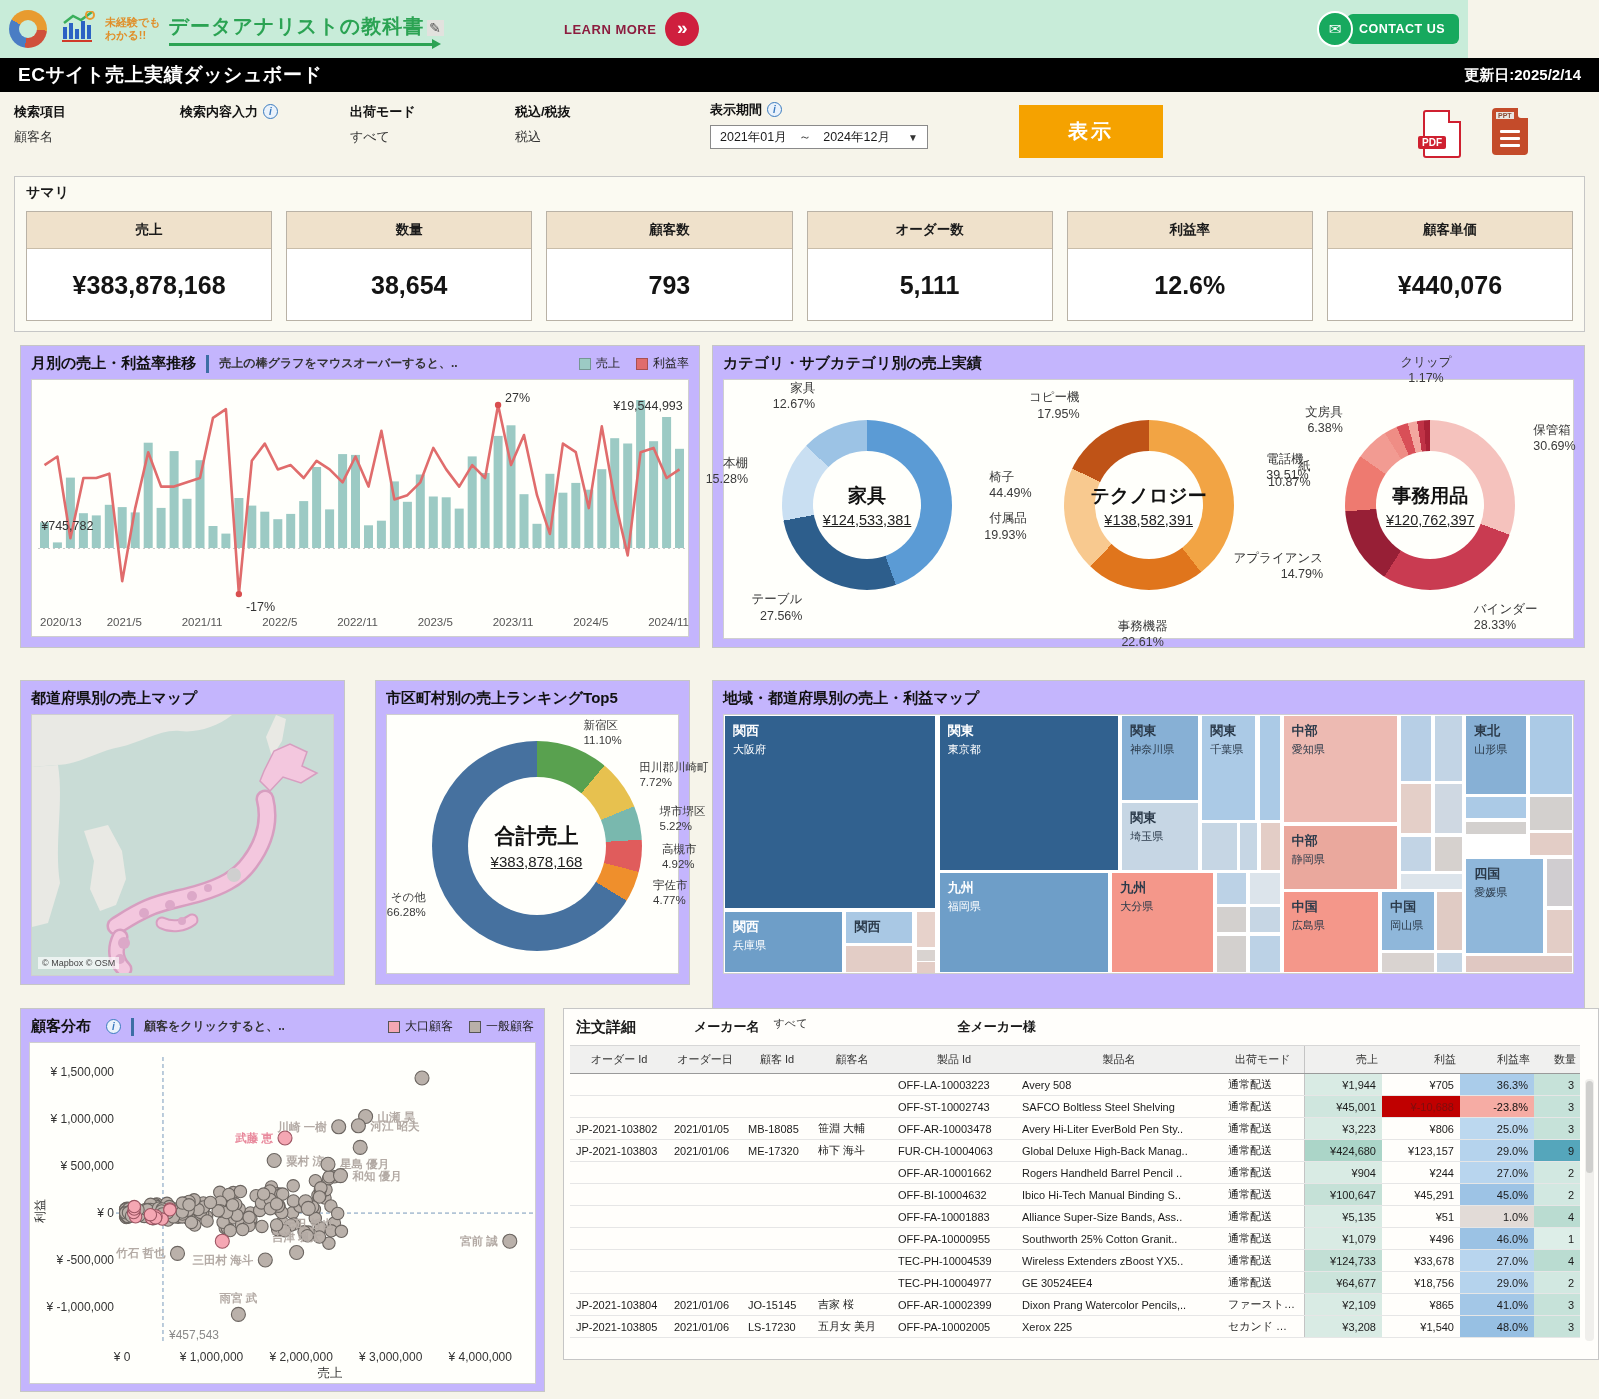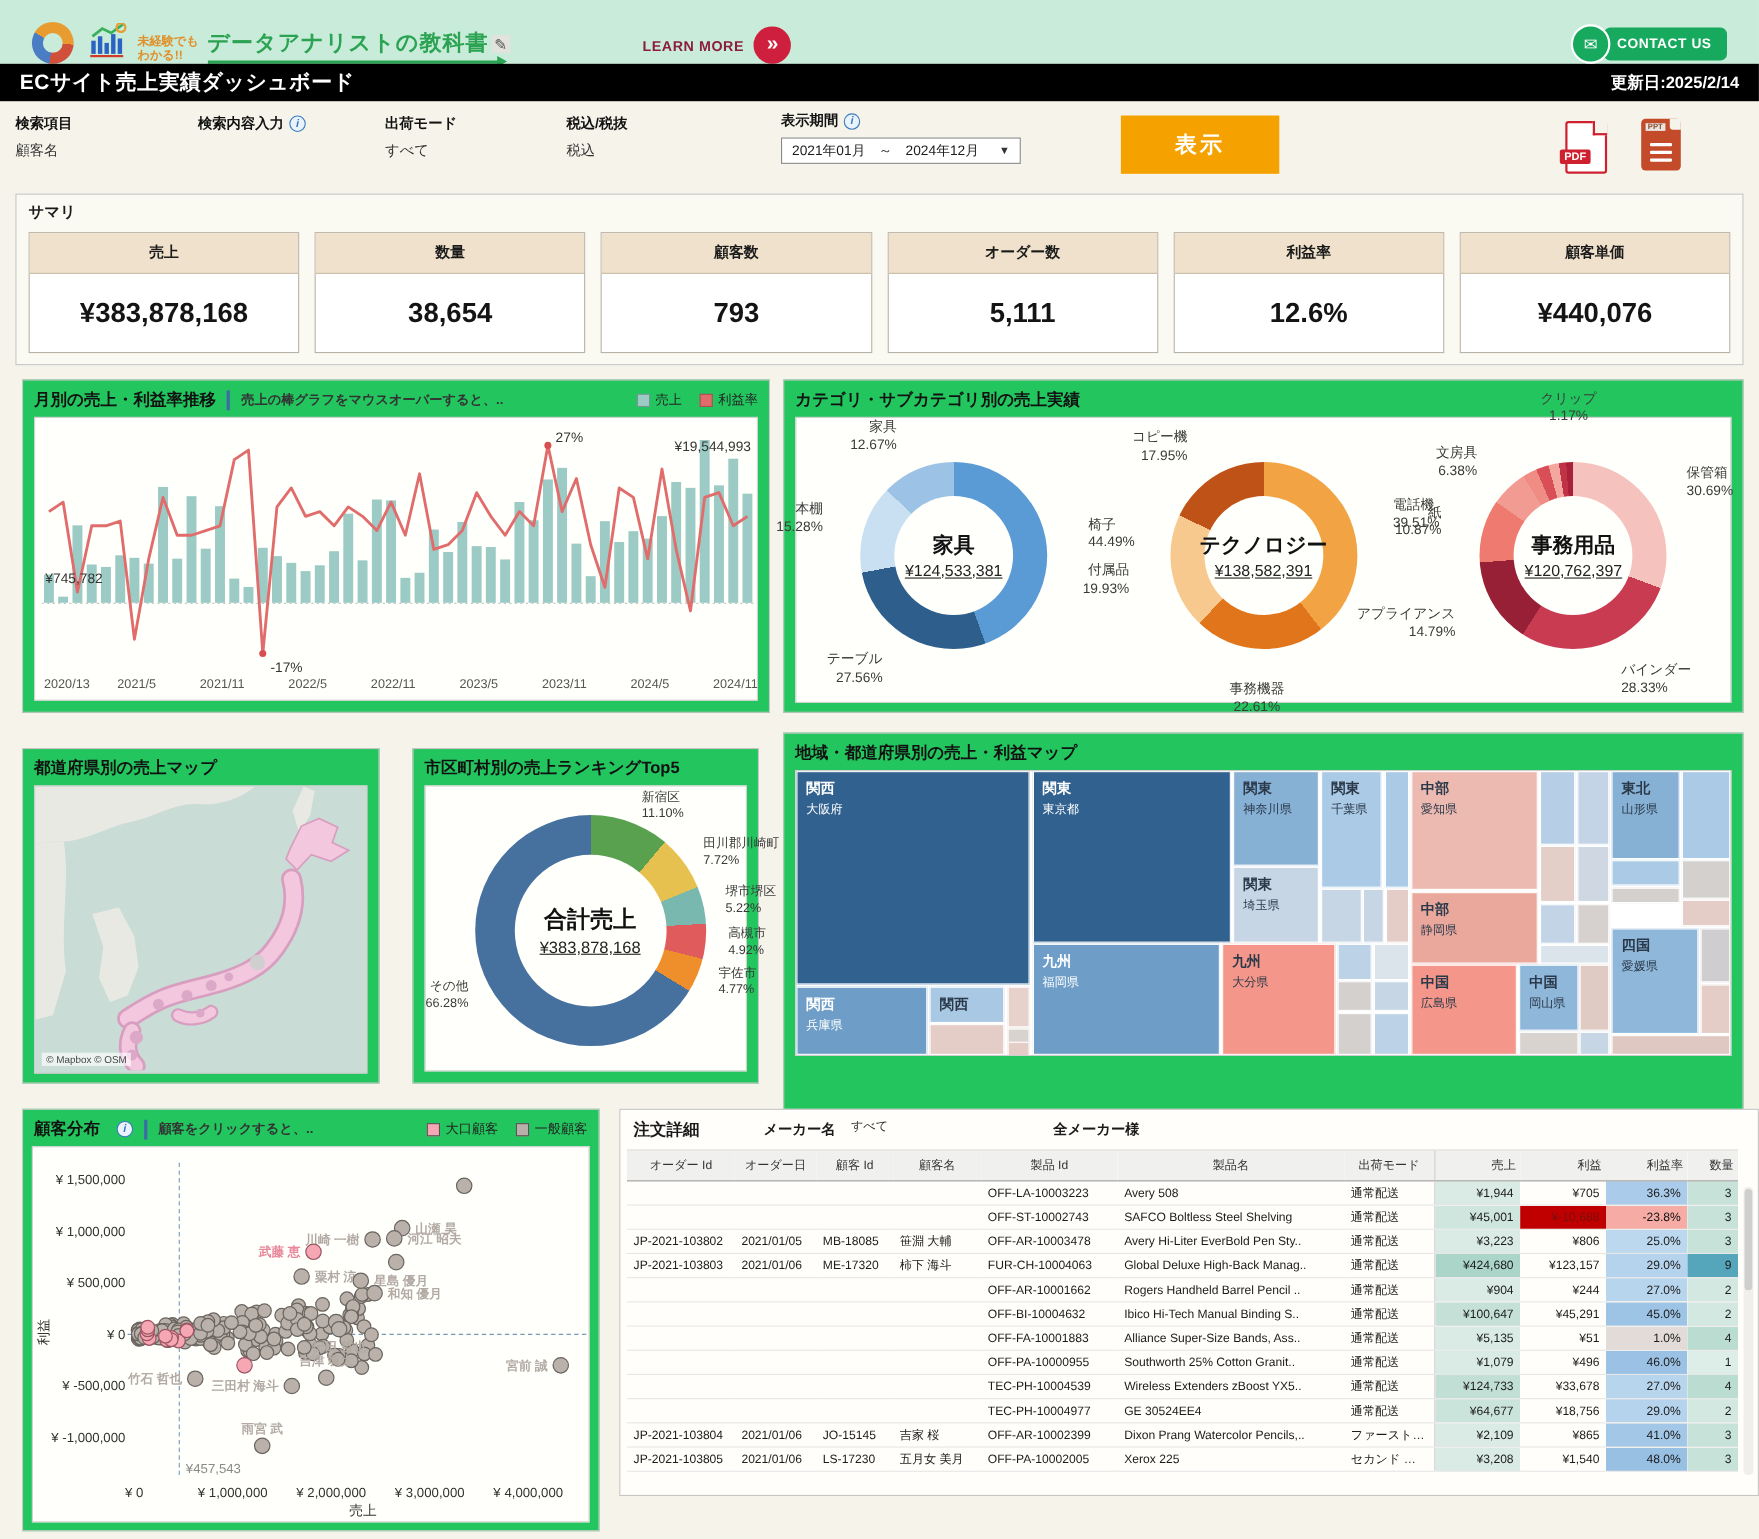--- a/index.html
+++ b/index.html
@@ -1,18 +1,18 @@
 <!DOCTYPE html>
 <html><head>
 <meta charset="utf-8">
 <style>
   html,body{margin:0;padding:0;width:1599px;height:1399px;overflow:hidden;
     background:#f6f4ea;font-family:"Liberation Sans","DejaVu Sans",sans-serif;color:#1a1a1a;position:relative;}
   
-  .banner{position:absolute;top:0;left:0;width:1599px;height:58px;background:#c8ecd9;display:flex;align-items:flex-end;padding:0 29px;box-sizing:border-box;}
+  .banner{position:absolute;top:0;left:0;width:1468px;height:58px;background:#c8ecd9;display:flex;align-items:center;padding:0 9px;box-sizing:border-box;}
   .logo-ring{width:38px;height:38px;border-radius:50%;background:conic-gradient(#e89b2f 0 95deg,#d0503c 95deg 190deg,#4a7dc4 190deg 300deg,#e89b2f 300deg 360deg);position:relative;flex:0 0 auto;}
   .logo-ring .hole{position:absolute;left:10px;top:10px;width:18px;height:18px;border-radius:50%;background:#c8ecd9;}
   .baricon{margin-left:14px;flex:0 0 auto;}
   .tagline{color:#e08f2a;font-size:11px;font-weight:bold;line-height:1.2;margin:0 8px 0 8px;white-space:nowrap;}
   .brand-wrap{display:flex;flex-direction:column;}
   .brand{color:#2ba353;font-size:20px;font-weight:bold;letter-spacing:1px;white-space:nowrap;}
   .brand .pencil{background:#e2e2de;color:#555;font-size:14px;padding:0 2px;margin-left:3px;}
   .brand-arrow{height:3px;background:#2ba353;margin-top:3px;position:relative;width:96%;}
   .brand-arrow:after{content:"";position:absolute;right:-8px;top:-4px;border-left:9px solid #2ba353;border-top:5px solid transparent;border-bottom:5px solid transparent;}
   .learnmore{display:flex;align-items:center;gap:9px;margin-left:120px;cursor:pointer;}
@@ -41,21 +41,21 @@
   .ppticon .tag{position:absolute;top:4px;left:4px;background:#e9e5e1;color:#8a4a35;font-size:7px;font-weight:bold;padding:0 2px;}
   .ppticon .ln{position:absolute;left:8px;width:20px;height:3px;background:#fff;border-radius:1px;}
   
   .summary{position:absolute;top:176px;left:14px;width:1571px;height:156px;border:1px solid #c6c6c6;background:#fbfaf2;box-sizing:border-box;padding:7px 11px;}
   .summary-title{font-weight:bold;font-size:14px;}
   .cards{display:flex;gap:14px;margin-top:9px;}
   .card{flex:1;background:#fff;border:1px solid #b9b2a6;}
   .card-h{background:#efe1cb;border-bottom:1px solid #c9bda9;text-align:center;font-size:13.5px;font-weight:bold;padding:9px 0;}
   .card-v{text-align:center;font-size:25px;font-weight:bold;padding:22px 0 20px;color:#141414;}
   
-  .panel{position:absolute;background:#22c55e;border:1px solid #c6c6c6;box-sizing:border-box;}
+  .panel{position:absolute;background:#c4b5fd;border:1px solid #c6c6c6;box-sizing:border-box;}
   .phead{display:flex;align-items:center;padding:8px 10px 6px;gap:10px;}
   .ptitle{font-size:15px;font-weight:bold;color:#111;white-space:nowrap;}
   .vbar{width:3px;height:18px;background:#3c6ea5;flex:0 0 auto;}
   .pnote{font-size:12px;font-weight:bold;color:#333;white-space:nowrap;}
   .chartbox{background:#fffffb;border:1px solid #cfcfcf;margin:0 10px;position:relative;overflow:visible;}
   .legend{margin-left:auto;display:flex;gap:16px;align-items:center;font-size:12px;color:#222;}
   .legend .item{display:flex;align-items:center;gap:5px;cursor:pointer;}
   .legend .chip{width:12px;height:12px;display:inline-block;border:1px solid rgba(0,0,0,.25);box-sizing:border-box;}
   .mxaxis{position:relative;height:20px;margin:2px 8px 0;font-size:11.5px;color:#555;}
   .mxaxis span{position:absolute;top:0;white-space:nowrap;}
@@ -454,21 +454,21 @@
           <div>4.77%</div>
         </div>
         <div class="dlabel" style="font-size: 11.5px; left: 44.8189px; top: 189.667px; transform: translate(calc(-100% - 6px), -50%); text-align: right;">
           <div>その他</div>
           <div>66.28%</div>
         </div>
       </div>
   </div>
 </div>
 
-<div class="panel" style="left:712px;top:666px;width:873px;height:348px;font-family:Liberation Serif, serif;">
+<div class="panel" style="left:712px;top:680px;width:873px;height:348px;font-family:Liberation Serif, serif;">
   <div class="phead">
       <span class="ptitle">地域・都道府県別の売上・利益マップ</span>
     </div>
   <div class="tmap" id="treemap">
       <div class="tcell" style="left: 0%; top: 0%; width: 25%; height: 75.3%; background: rgb(49, 97, 143);">
         <span class="rg" style="color: rgb(255, 255, 255);">関西</span>
         <span class="pf" style="color: rgb(255, 255, 255);">大阪府</span>
       </div>
       <div class="tcell" style="left: 0%; top: 75.8%; width: 14%; height: 24.2%; background: rgb(110, 158, 200);">
         <span class="rg" style="color: rgb(255, 255, 255);">関西</span>

